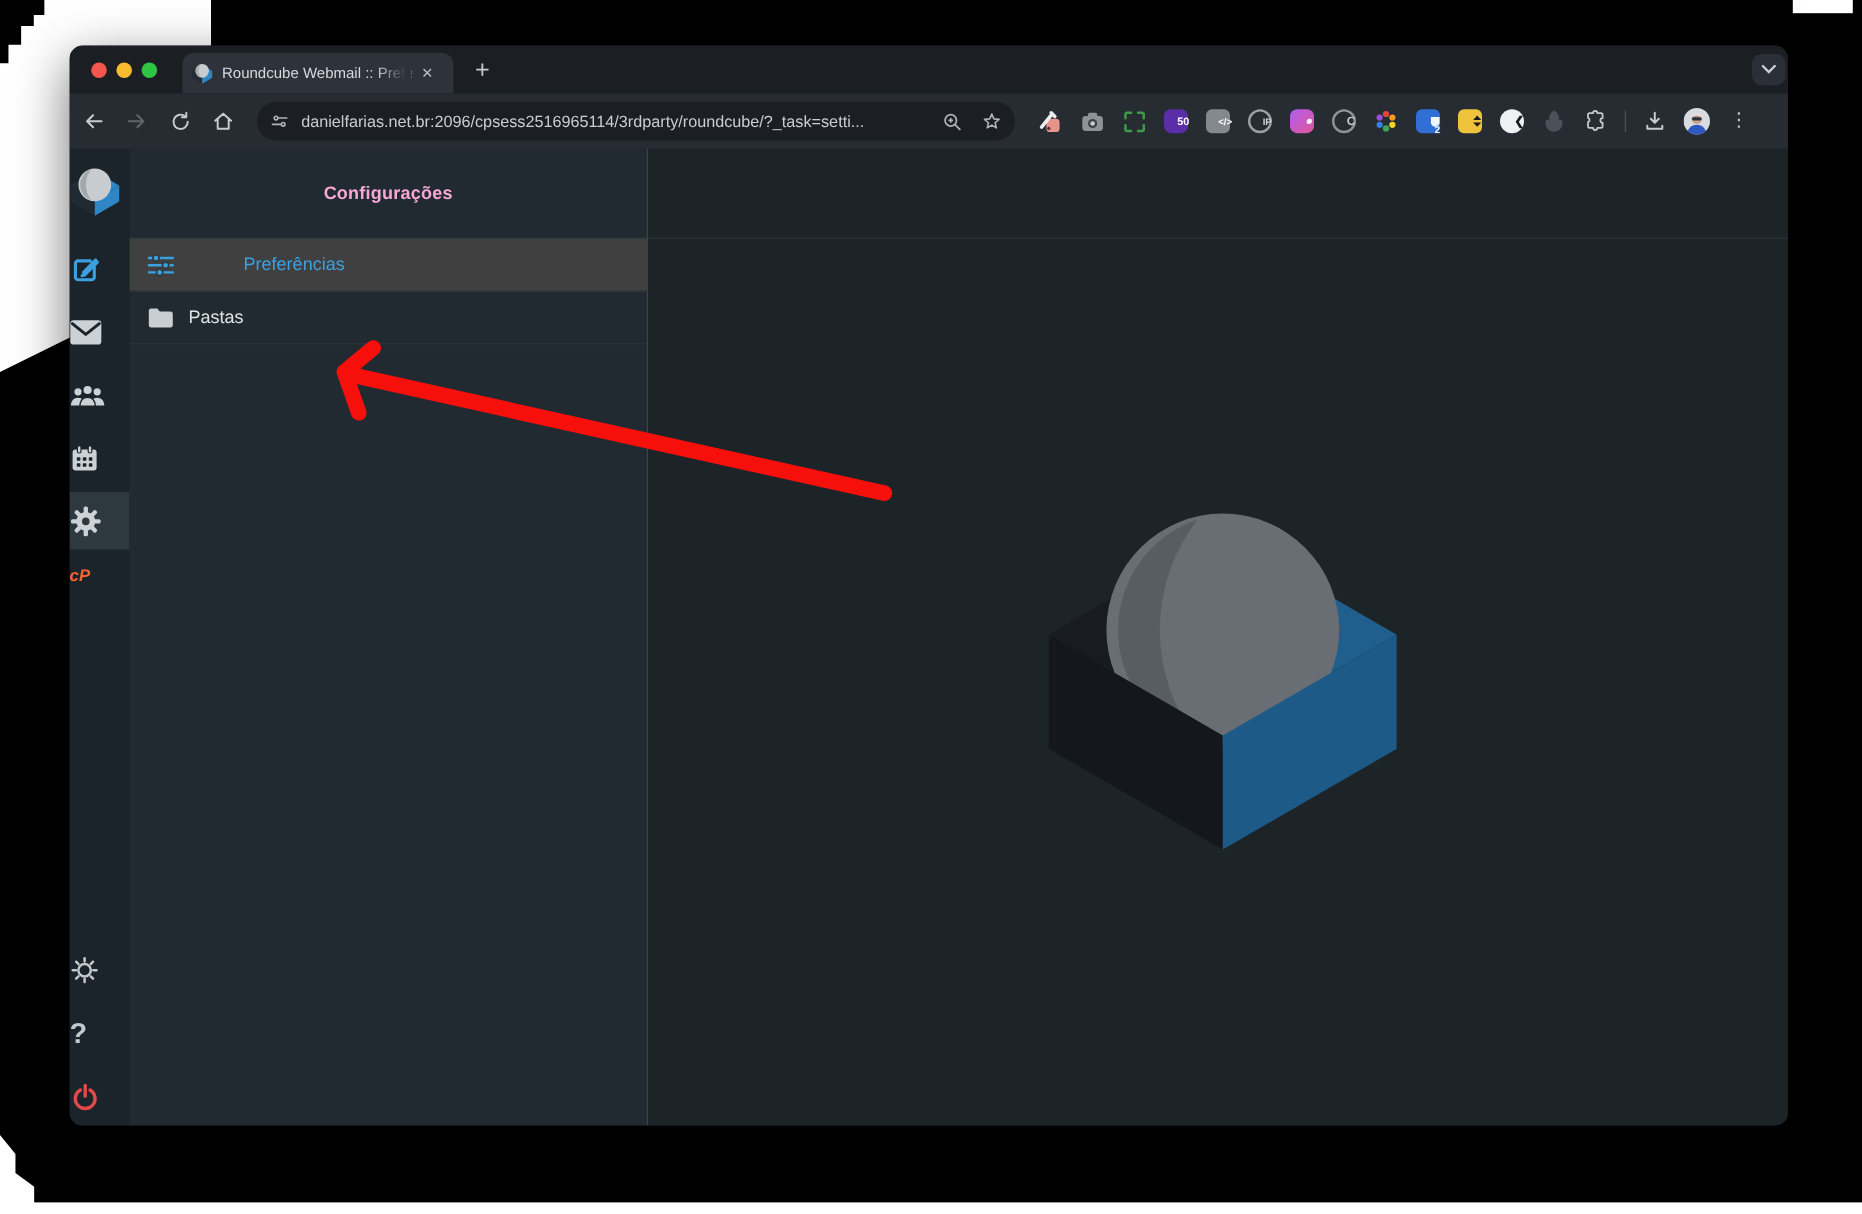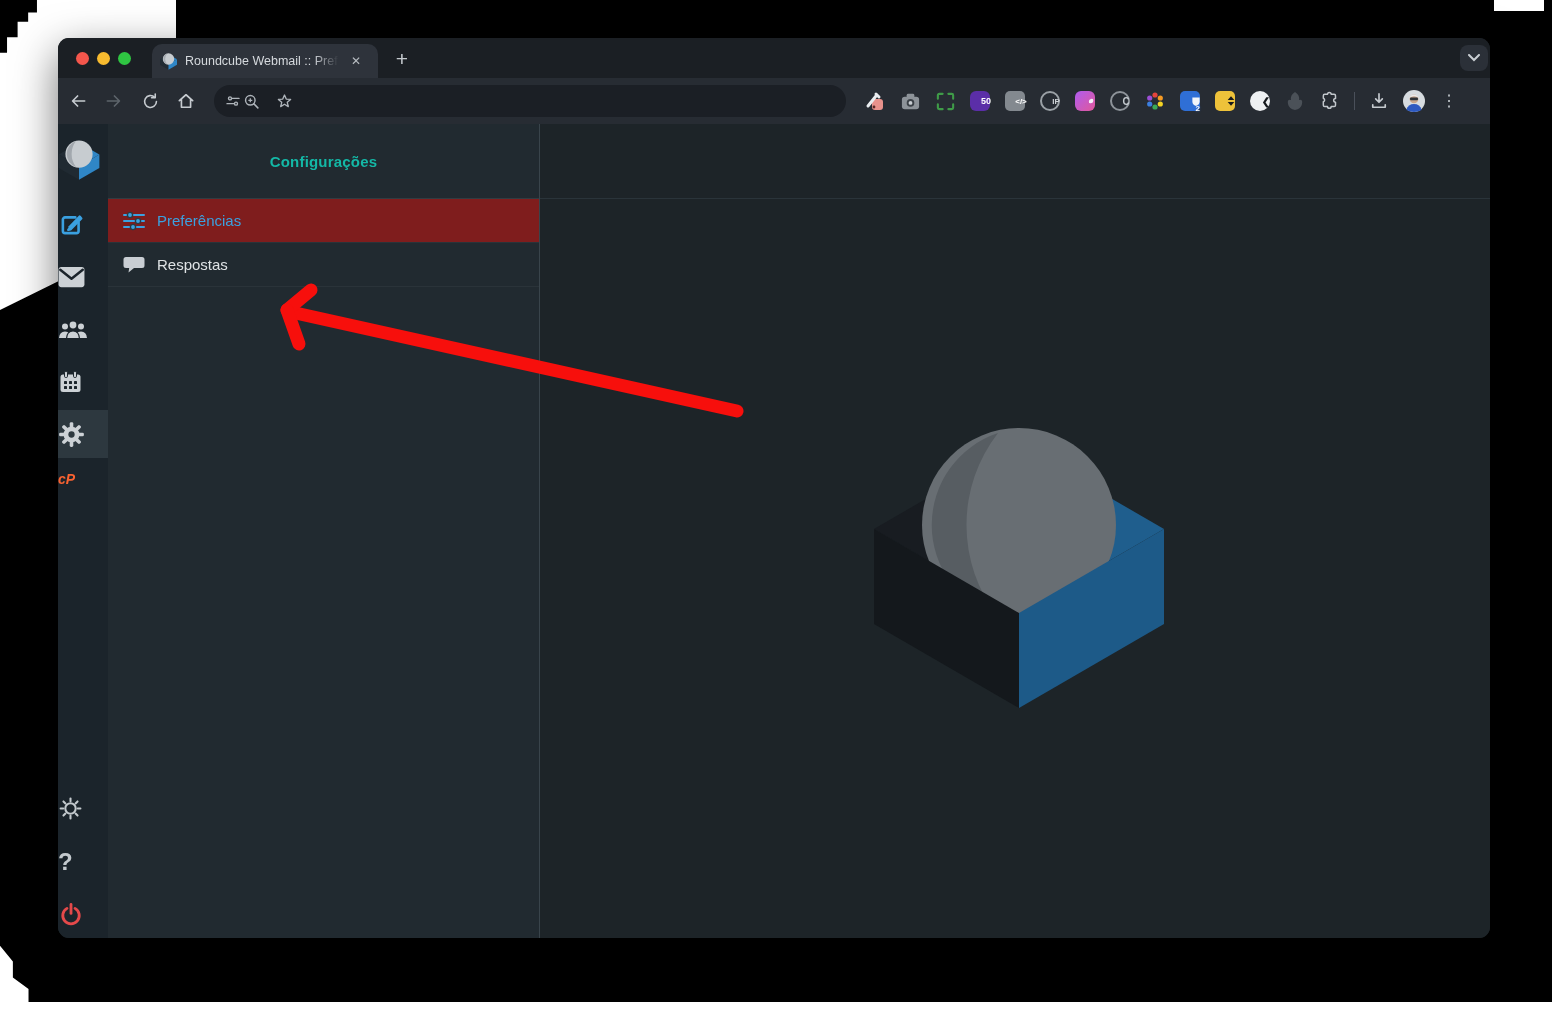--- a/index.html
+++ b/index.html
@@ -52,23 +52,23 @@
   .content{position:absolute;left:0;top:86px;width:100%;height:814px;display:flex;}
 
   .app-sidebar{position:relative;width:50px;height:100%;background:#1b242b;flex:0 0 auto;}
   .sb-item{position:absolute;left:0;width:50px;height:36px;display:flex;align-items:center;cursor:pointer;}
   .sb-active{position:absolute;left:0;top:286px;width:50px;height:48px;background:#2d383f;}
   .cp-text{font-size:14px;font-weight:bold;font-style:italic;color:#f96231;}
   .help-text{font-size:24px;font-weight:bold;color:#c3c9cd;}
 
   .settings-col{position:relative;width:432px;height:100%;background:#212a30;flex:0 0 auto;border-right:1px solid #39444b;}
   .col-header{height:75px;border-bottom:1px solid #313c42;display:flex;align-items:center;justify-content:center;}
-  .col-title{font-size:15px;font-weight:bold;color:#14b8a6;letter-spacing:.2px;}
+  .col-title{font-size:15px;font-weight:bold;color:#f9a8d4;letter-spacing:.2px;}
   .srow{height:44px;display:flex;align-items:center;border-bottom:1px solid #2a3339;padding-left:15px;cursor:pointer;}
-  .srow.active{background:#7f1d1d;}
+  .srow.active{background:#404040;gap:46px;}
   .srow .slabel{margin-left:12px;font-size:15px;color:#dfe3e5;}
   .srow.active .slabel{color:#3ba1e0;}
   .sicon{width:22px;height:20px;flex:0 0 auto;}
 
   .main-area{position:relative;flex:1;height:100%;background:#1d2428;}
   .main-header{height:75px;border-bottom:1px solid #2a343a;}
   .watermark{position:absolute;left:334px;top:301px;width:290px;height:285px;}
 
   .arrow-overlay{position:absolute;left:0;top:0;width:100%;height:100%;pointer-events:none;z-index:60;}
 </style>
@@ -132,20 +132,21 @@
       </svg>
     </div>
 
     <div class="urlpill">
       <svg width="18" height="18" viewBox="0 0 24 24">
         <circle cx="8" cy="8.5" r="2" fill="none" stroke="#aeb4ba" stroke-width="1.8"></circle>
         <path d="M11 8.5 H20" stroke="#aeb4ba" stroke-width="1.8" stroke-linecap="round"></path>
         <circle cx="16" cy="15.5" r="2" fill="none" stroke="#aeb4ba" stroke-width="1.8"></circle>
         <path d="M4 15.5 H13" stroke="#aeb4ba" stroke-width="1.8" stroke-linecap="round"></path>
       </svg>
+      <span class="url-text">danielfarias.net.br:2096/cpsess2516965114/3rdparty/roundcube/?_task=setti...</span>
       <svg width="19" height="19" viewBox="0 0 24 24" style="margin-right:14px">
         <circle cx="10.5" cy="10.5" r="6" fill="none" stroke="#aeb4ba" stroke-width="1.8"></circle>
         <path d="M10.5 8 V13 M8 10.5 H13" stroke="#aeb4ba" stroke-width="1.6"></path>
         <path d="M15 15 L20 20" stroke="#aeb4ba" stroke-width="2" stroke-linecap="round"></path>
       </svg>
       <svg width="19" height="19" viewBox="0 0 24 24">
         <path d="M12 3.8 L14.2 8.9 L19.7 9.4 L15.5 13 L16.8 18.4 L12 15.5 L7.2 18.4 L8.5 13 L4.3 9.4 L9.8 8.9 Z" fill="none" stroke="#aeb4ba" stroke-width="1.7" stroke-linejoin="round"></path>
       </svg>
     </div>
 
@@ -365,28 +366,28 @@
       <div class="srow active">
         <svg class="sicon" viewBox="0 0 22 20">
           <path d="M1 4 H21 M1 10 H21 M1 16 H21" stroke="#3ba1e0" stroke-width="2" stroke-linecap="round"></path>
           <circle cx="7" cy="4" r="2.6" fill="#3ba1e0" stroke="#2d3a41" stroke-width="1.4"></circle>
           <circle cx="15" cy="10" r="2.6" fill="#3ba1e0" stroke="#2d3a41" stroke-width="1.4"></circle>
           <circle cx="10" cy="16" r="2.6" fill="#3ba1e0" stroke="#2d3a41" stroke-width="1.4"></circle>
         </svg>
         <span class="slabel">Preferências</span>
       </div>
 
-
-
       <div class="srow">
         <svg class="sicon" viewBox="0 0 22 20">
-          <path d="M3 2 H19 A2.5 2.5 0 0 1 21.5 4.5 V10.5 A2.5 2.5 0 0 1 19 13 H11 L5.5 17.5 L6.2 13 H3 A2.5 2.5 0 0 1 0.5 10.5 V4.5 A2.5 2.5 0 0 1 3 2 Z" fill="#c9ced3"></path>
-        </svg>
-        <span class="slabel">Respostas</span>
-      </div>
+          <path d="M1 4 A2 2 0 0 1 3 2 H8 L10.2 4.5 H19 A2 2 0 0 1 21 6.5 V16 A2 2 0 0 1 19 18 H3 A2 2 0 0 1 1 16 Z" fill="#c9ced3"></path>
+        </svg>
+        <span class="slabel">Pastas</span>
+      </div>
+
+
 
     </section>
 
     <main class="main-area">
       <div class="main-header"></div>
       <svg class="watermark" viewBox="0 0 290 285">
         <polygon points="0,104 145,20 145,188" fill="#181c21"></polygon>
         <polygon points="145,20 290,104 145,188" fill="#1f5e8d"></polygon>
         <circle cx="145" cy="100" r="97" fill="#686e73"></circle>
         <path d="M124,8 A97 97 0 0 0 124,192 A150 150 0 0 1 124,8 Z" fill="#575d62"></path>

